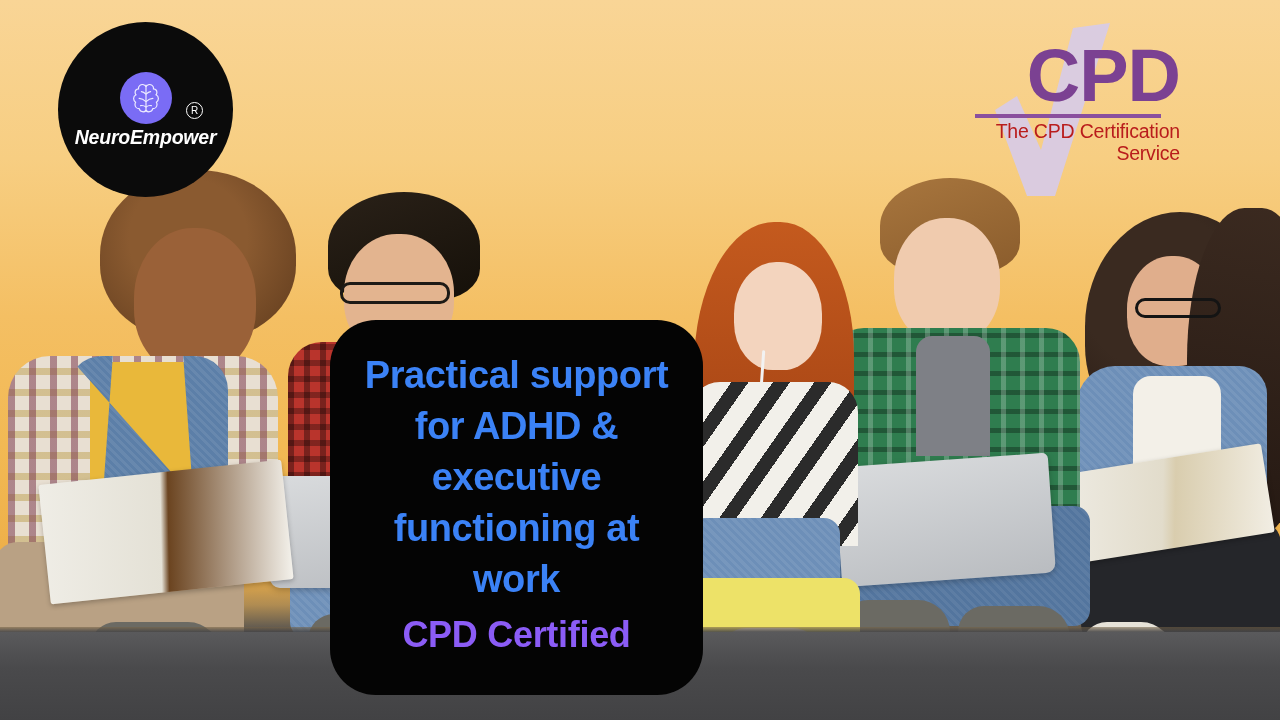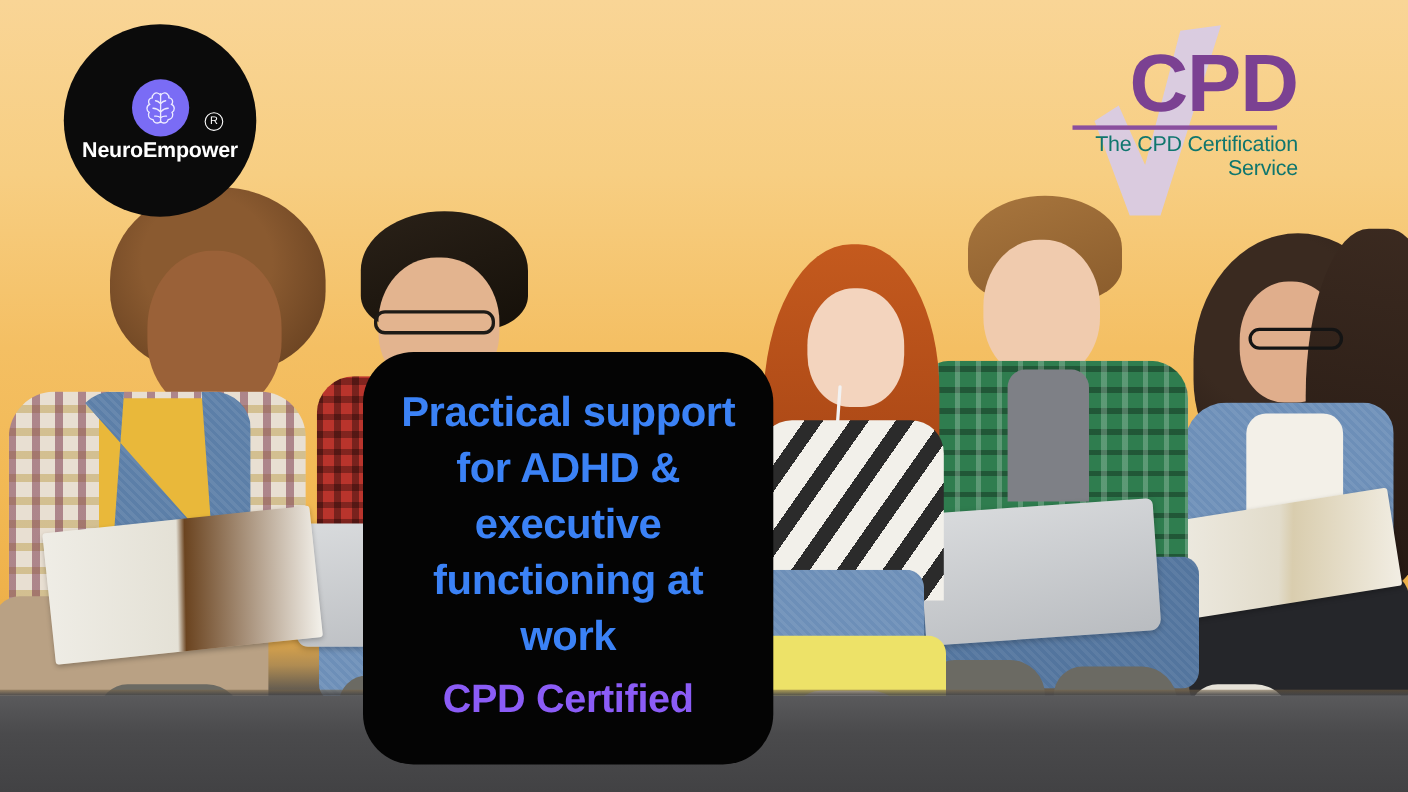--- a/index.html
+++ b/index.html
@@ -104,21 +104,21 @@
   }
   #logo-brain-wrap { position:relative; width:52px; height:52px; margin-bottom:4px; }
   #logo-brain-circle {
     width:52px; height:52px; border-radius:50%;
     background:#7A6CF5;
     display:flex; align-items:center; justify-content:center;
   }
   #logo-word-row { display:flex; align-items:flex-start; }
   #logo-word {
     color:#FFFFFF; font-weight:bold; font-size:19.5px;
-    letter-spacing:-.2px; line-height:1;
+    letter-spacing:-.2px; line-height:1;font-style:italic;
   }
   #logo-reg {
     position:absolute; left:128px; top:80px;
     width:17px; height:17px; border:1.4px solid #FFFFFF;
     border-radius:50%; color:#FFFFFF; font-size:10px;
     display:flex; align-items:center; justify-content:center;
     line-height:1;
   }
 
   
@@ -145,21 +145,21 @@
     color:#0A0A0A; line-height:1.05; margin-top:-4px;
   }
   #cpd-rule {
     position:relative;
     width:186px; height:4px; background:#8A4F9E;
     margin:3px auto 2px;
   }
   #cpd-service {
     position:relative;
     font-family:"Liberation Sans", sans-serif;
-    font-size:19.5px; color:#0f766e; line-height:1.14;
+    font-size:19.5px; color:#b91c1c; line-height:1.14;
     letter-spacing:-.2px;
   }
 
   
   #headline-card {
     position:absolute;
     left:330px; top:320px;
     width:373px; height:375px;
     background:#040404;
     border-radius:46px;

